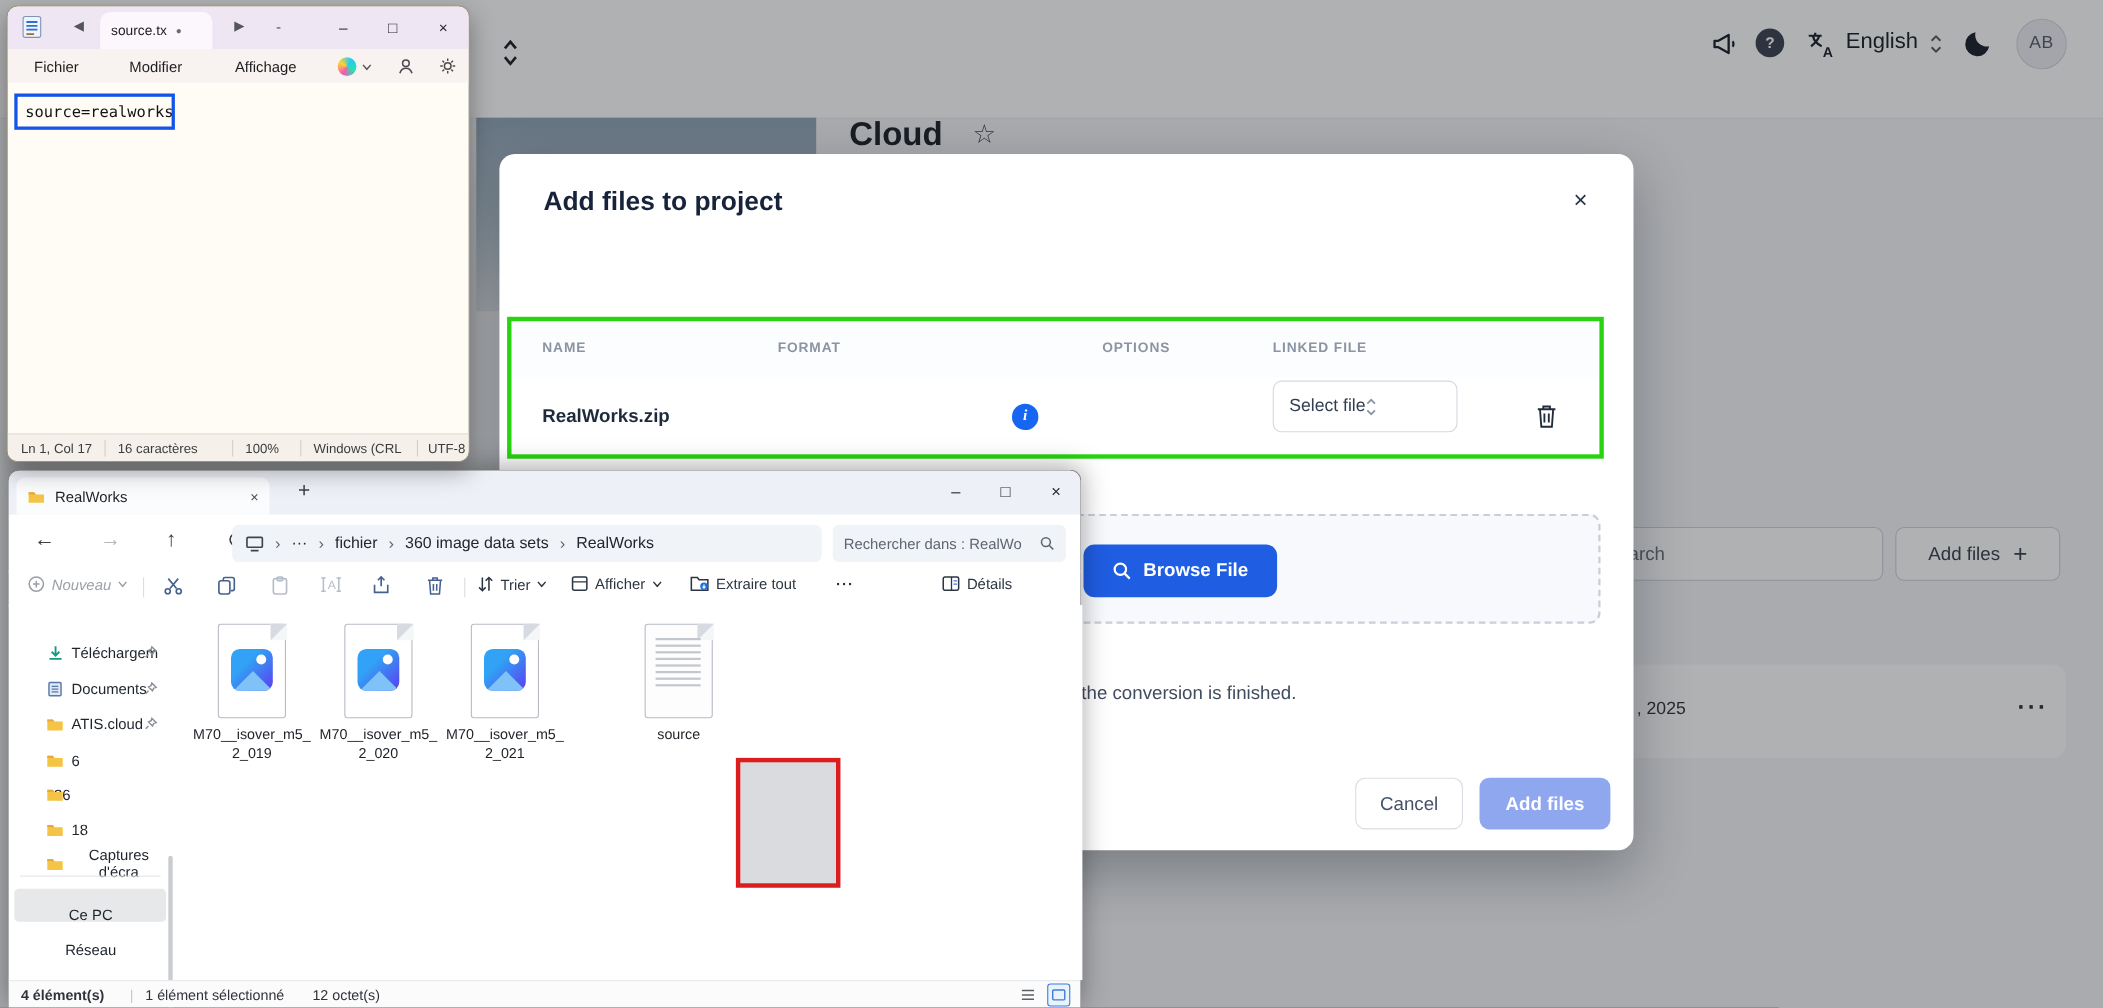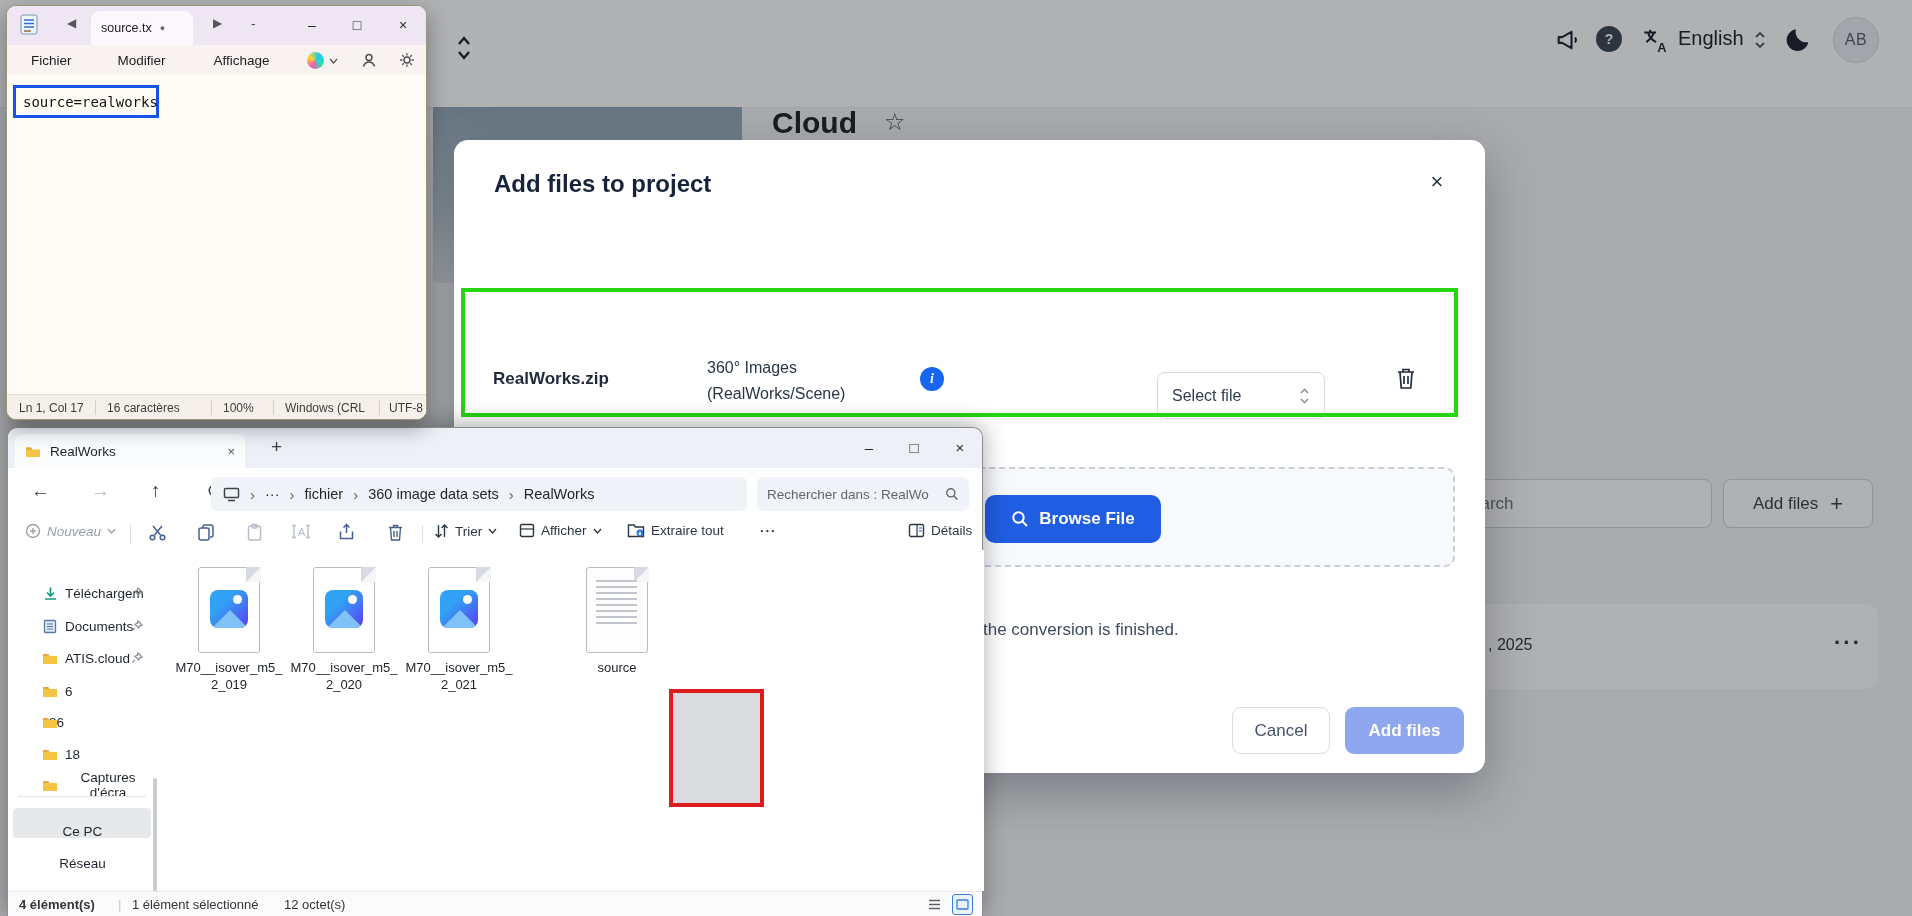--- a/index.html
+++ b/index.html
@@ -31,22 +31,22 @@
          box-shadow:0 18px 50px rgba(10,15,30,.30);}
   .modal-title{position:absolute;left:40px;top:30px;font-size:24px;font-weight:600;color:#17233a;}
   .modal-close{position:absolute;left:965px;top:24px;width:36px;height:36px;display:flex;align-items:center;justify-content:center;font-size:22px;color:#2b3648;cursor:pointer;}
   .tbl-head{position:absolute;left:11px;top:152px;width:989px;height:50px;border-bottom:1px solid #edf0f4;background:#fcfdfe;}
   .th{position:absolute;top:17px;font-size:12.5px;font-weight:700;letter-spacing:.8px;color:#8b94a3;}
   .tbl-row{position:absolute;left:11px;top:202px;width:989px;height:75px;background:#fff;}
   .cell-name{position:absolute;left:28px;top:27px;font-size:17px;font-weight:700;color:#1e2a3c;}
   .cell-fmt{position:absolute;left:242px;top:13px;font-size:16px;color:#2a3648;line-height:26px;}
   .infodot{position:absolute;left:455px;top:25px;width:24px;height:24px;border-radius:50%;background:#1666f2;color:#fff;display:flex;align-items:center;justify-content:center;
            font-family:"Liberation Serif",serif;font-style:italic;font-weight:700;font-size:14px;}
-  .selectbox{position:absolute;left:692px;top:30px;width:168px;height:47px;border:1px solid #d5d9e0;border-radius:8px;box-sizing:border-box;background:#fff;
-             display:flex;align-items:center;padding:0 14px;font-size:16px;color:#2f3c52;justify-content:space-between;}
+  .selectbox{position:absolute;left:692px;top:4px;width:168px;height:47px;border:1px solid #d5d9e0;border-radius:8px;box-sizing:border-box;background:#fff;
+             display:flex;align-items:center;padding:0 14px;font-size:16px;color:#2f3c52;justify-content:flex-start;}
   .hl-green{position:absolute;left:7px;top:148px;width:997px;height:129px;border:4px solid #28d412;box-sizing:border-box;z-index:3;pointer-events:none;}
   .dropzone{position:absolute;left:236px;top:327px;width:765px;height:100px;border:2px dashed #c9ced8;border-radius:10px;background:#f7f9fc;box-sizing:border-box;}
   .browse{position:absolute;left:531px;top:355px;width:176px;height:48px;background:#1f5de2;border-radius:10px;display:flex;align-items:center;justify-content:center;gap:10px;
           color:#fff;font-size:17px;font-weight:600;cursor:pointer;}
   .modal-note{position:absolute;left:529px;top:480px;font-size:17px;color:#3f4b5e;}
   .btn-cancel{position:absolute;left:778px;top:567px;width:98px;height:47px;border:1px solid #d9dde4;border-radius:9px;background:#fff;box-sizing:border-box;
               display:flex;align-items:center;justify-content:center;font-size:17px;color:#45526b;cursor:pointer;}
   .btn-add{position:absolute;left:891px;top:567px;width:119px;height:47px;border-radius:9px;background:#8fa7ef;
            display:flex;align-items:center;justify-content:center;font-size:17px;font-weight:600;color:#fff;cursor:pointer;}
   
@@ -171,27 +171,29 @@
     <div class="date">, 2025</div>
     <div class="dots">···</div>
   </div>
 
   <div class="overlay"></div>
 
   <div class="modal">
     <div class="modal-title">Add files to project</div>
     <div class="modal-close">×</div>
 
+    <div class="tbl-head">
+      <div class="th" style="left:28px;">NAME</div>
+      <div class="th" style="left:242px;">FORMAT</div>
+      <div class="th" style="left:537px;">OPTIONS</div>
+      <div class="th" style="left:692px;">LINKED FILE</div>
+    </div>
 
     <div class="tbl-row">
       <div class="cell-name">RealWorks.zip</div>
-      <div class="cell-fmt">
-        <div>360° Images</div>
-        <div>(RealWorks/Scene)</div>
-      </div>
       <div class="infodot">i</div>
       <div class="selectbox">
         <span>Select file</span>
         <svg width="11" height="20" viewBox="0 0 11 20">
             <polyline points="2,7 5.5,3.5 9,7" fill="none" stroke="#8b94a3" stroke-width="1.6"></polyline>
             <polyline points="2,13 5.5,16.5 9,13" fill="none" stroke="#8b94a3" stroke-width="1.6"></polyline>
           </svg>
       </div>
       <div style="position:absolute;left:930px;top:24px;">
         <svg width="22" height="26" viewBox="0 0 22 26">
@@ -337,21 +339,21 @@
       </div>
       <div class="tool" style="left:619px;">
         <svg width="18" height="15" viewBox="0 0 18 15">
             <path d="M1.5 2h5.5l1.5 2h8v9.5h-15z" fill="none" stroke="#2b3642" stroke-width="1.4"></path>
             <circle cx="13" cy="10" r="3.4" fill="#1f6fe5"></circle>
             <path d="M13 8.3v3.2M11.7 10.3l1.3 1.3 1.3-1.3" stroke="#fff" stroke-width="1.1" fill="none"></path>
           </svg>
         <span>Extraire tout</span>
       </div>
       <div class="tool" style="left:752px;font-weight:700;letter-spacing:1px;">···</div>
-      <div class="tool" style="left:900px;">
+      <div class="tool" style="left:848px;">
         <svg width="17" height="15" viewBox="0 0 17 15">
             <rect x="1.5" y="1.5" width="14" height="12" rx="1.5" fill="none" stroke="#2b3642" stroke-width="1.4"></rect>
             <line x1="9" y1="1.5" x2="9" y2="13.5" stroke="#2b3642" stroke-width="1.2"></line>
             <line x1="10.8" y1="5" x2="14" y2="5" stroke="#3b7dd8" stroke-width="1.2"></line>
             <line x1="10.8" y1="8" x2="14" y2="8" stroke="#3b7dd8" stroke-width="1.2"></line>
           </svg>
         <span>Détails</span>
       </div>
     </div>
 

